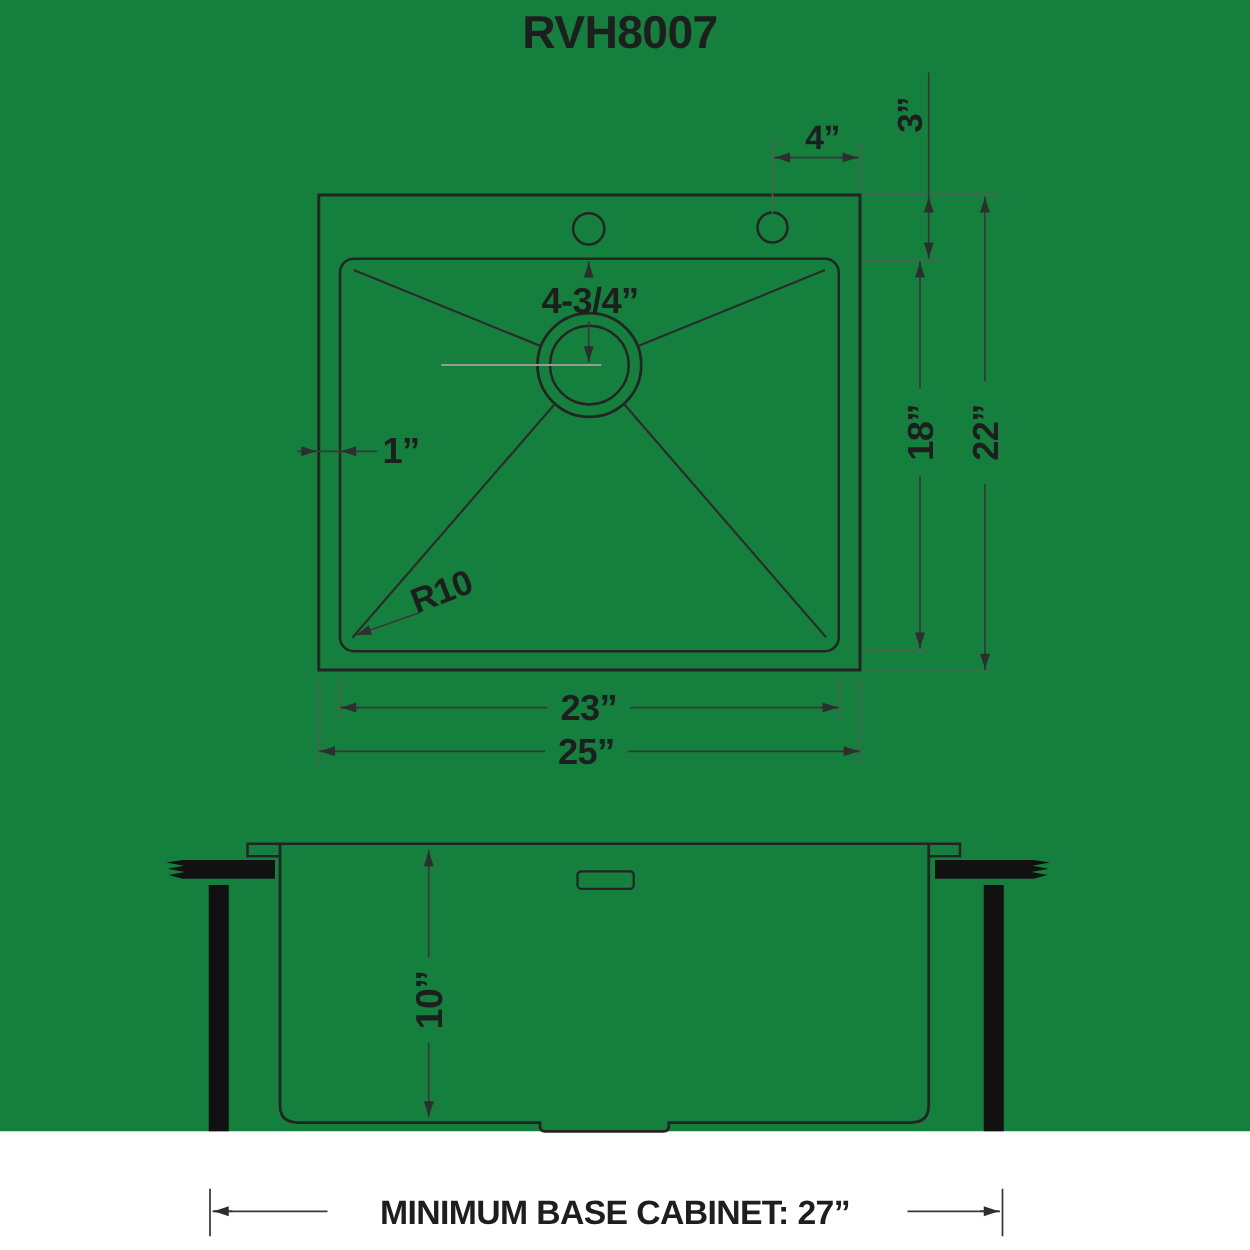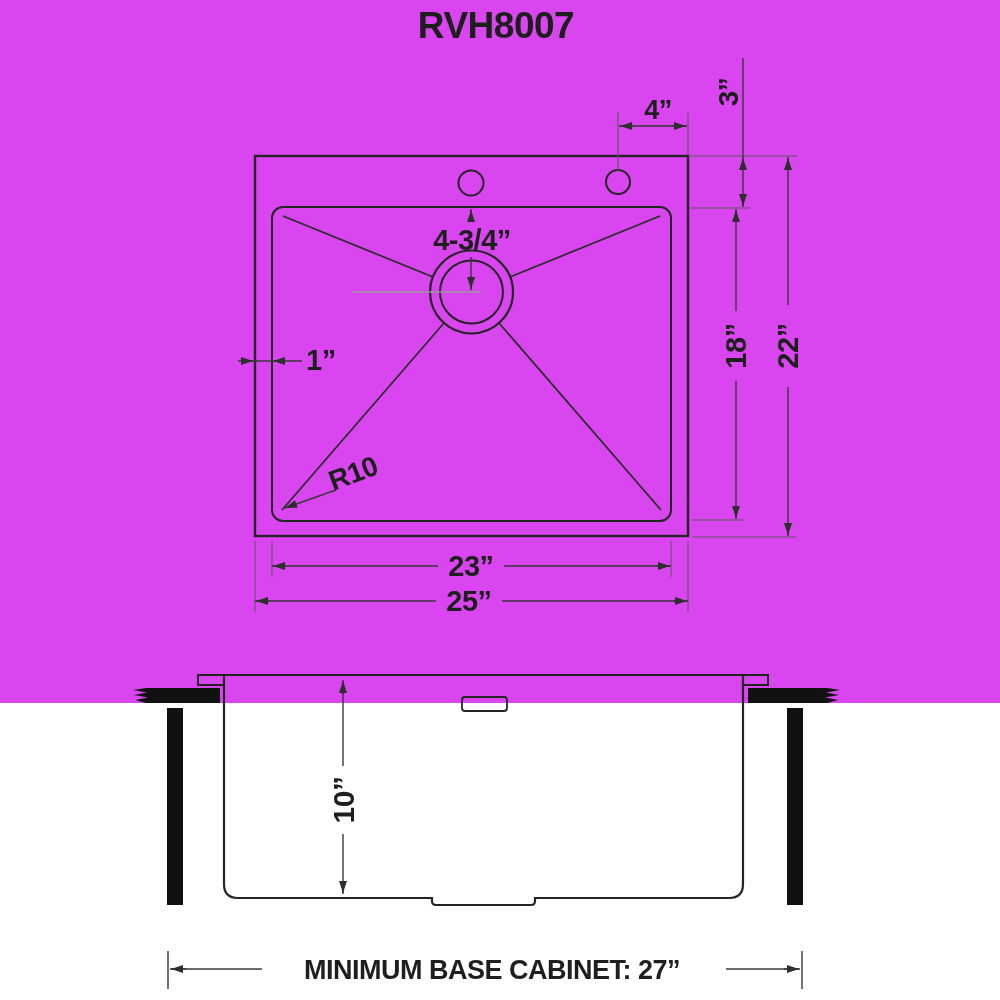--- a/index.html
+++ b/index.html
@@ -1,16 +1,16 @@
 <!DOCTYPE html>
 <html><head>
 <meta charset="utf-8">
 <style>
   html,body{margin:0;padding:0;background:#ffffff;width:1000px;height:1000px;overflow:hidden;}
-  #stage{position:relative;width:1000px;height:703px;background:#d946ef;}
+  #stage{position:relative;width:1000px;height:905px;background:#15803d;}
   svg{position:absolute;left:0;top:0;}
   .lbl{font-family:"Liberation Sans","DejaVu Sans",sans-serif;font-weight:700;fill:#1e1e1e;letter-spacing:-0.5px;}
   .outline{stroke:#242424;fill:none;}
   .dim{stroke:#383838;stroke-width:1.4;fill:none;}
   .ext{stroke:#5a5a5a;stroke-width:1.1;fill:none;}
   .solid{fill:#111111;stroke:none;}
 </style>
 </head>
 <body>
 

